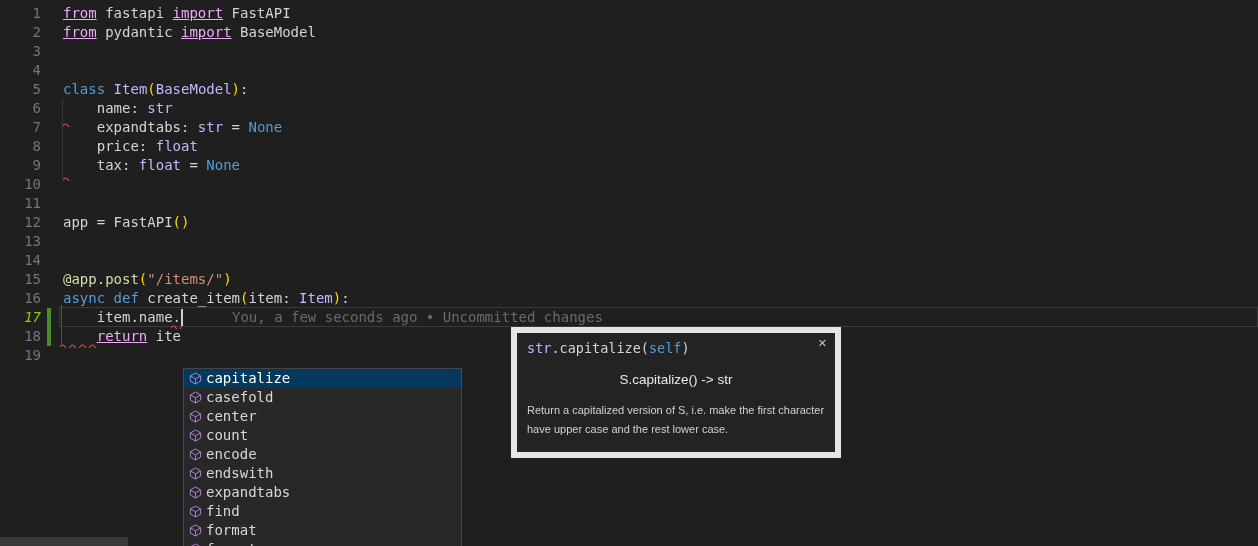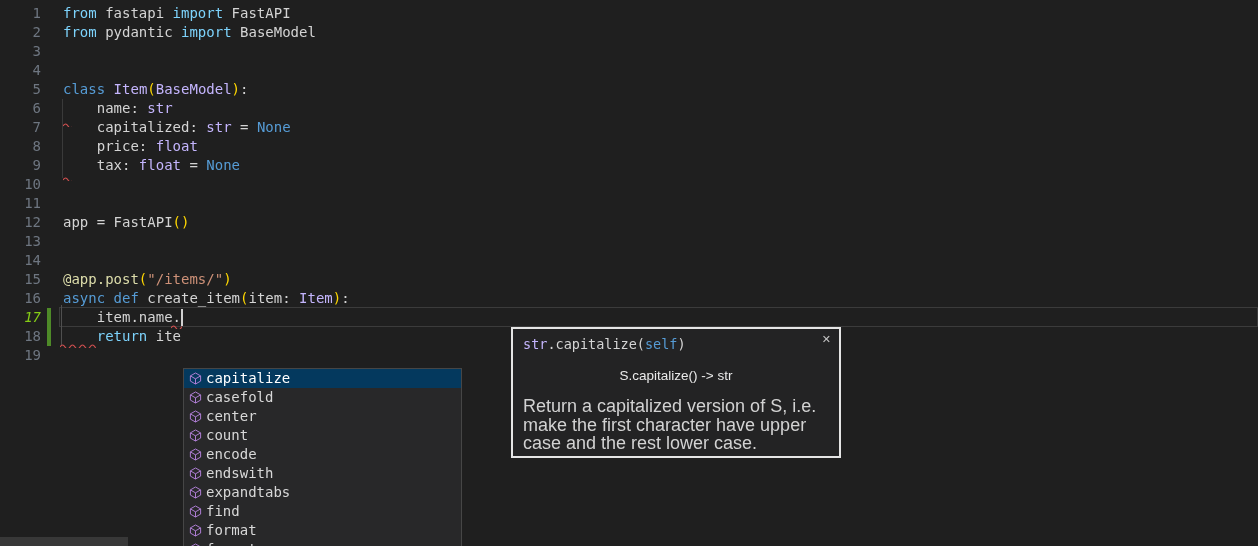--- a/index.html
+++ b/index.html
@@ -5,21 +5,21 @@
   html,body{margin:0;padding:0;background:#111;}
   #screen{position:relative;width:1258px;height:546px;background:#1f1f1f;overflow:hidden;
           font-family:"DejaVu Sans Mono","Liberation Mono",monospace;font-size:14px;}
   
   #code{position:absolute;left:0;top:4px;width:100%;}
   .line{display:flex;height:19px;line-height:19px;white-space:pre;}
   .num{width:41px;text-align:right;color:#6e7681;flex:0 0 41px;user-select:none;}
   .line.active .num{color:#84cc16;font-style:italic;}
   .content{padding-left:22px;color:#d4d4d4;}
   .tk-pl{color:#d4d4d4;}
-  .tk-kw{color:#7dd3fc;}
+  .tk-kw{color:#f0abfc;text-decoration:underline;}
   .tk-blue{color:#569cd6;}
   .tk-type{color:#c4b5fd;}
   .tk-str{color:#ce9178;}
   .tk-deco{color:#dcdcaa;}
   .tk-br{color:#ffd700;}
   
   .abs{position:absolute;}
   #cur-line-border{left:59px;top:307px;width:1199px;height:20px;border:1px solid #3b3b3b;box-sizing:border-box;}
   #gutter-modified{left:47px;top:308px;width:4px;height:38px;background:#4e8a28;}
   #indent-guide-1{left:62px;top:99px;width:1px;height:79px;background:#3a3a3a;}
@@ -31,60 +31,61 @@
   #hscroll-thumb{left:0;top:537px;width:128px;height:9px;background:rgba(130,130,130,.25);}
   
   #suggest{left:183px;top:328px;width:279px;height:219px;background:#282829;
            border:1px solid #464646;box-sizing:border-box;overflow:hidden;margin-top:40px;}
   .sitem{display:flex;align-items:center;height:19px;line-height:19px;padding-left:3px;color:#d8d8d8;cursor:pointer;}
   .sitem.selected{background:#04395e;color:#ffffff;}
   .sitem .micon{width:16px;height:16px;margin-right:3px;flex:0 0 16px;display:flex;align-items:center;justify-content:center;}
   .sitem .slabel{white-space:pre;}
   
   #docpanel{left:511px;top:327px;width:330px;height:131px;background:#232324;
-            border:2px solid #e5e5e5;box-sizing:border-box;padding:6px 10px;}
+            border:6px solid #e5e5e5;box-sizing:border-box;padding:6px 10px;}
   #doc-sig{font-size:13.5px;line-height:18px;white-space:pre;}
   #doc-close{position:absolute;right:8px;top:5px;color:#c5c5c5;font-size:11px;line-height:11px;
              font-family:"Liberation Sans",sans-serif;cursor:pointer;}
   #doc-summary{font-family:"Liberation Sans",sans-serif;font-size:13.5px;color:#eaeaea;margin-top:15px;text-align:center;}
-  #doc-body{font-family:"Liberation Sans",sans-serif;font-size:18px;color:#d2d2d2;
+  #doc-body{font-family:"Liberation Sans",sans-serif;font-size:11px;color:#d2d2d2;
             margin-top:14px;line-height:18.5px;}
 </style>
 </head>
 <body>
 
 <div id="screen">
 
   <div class="abs" id="cur-line-border"></div>
   <div class="abs" id="indent-guide-1"></div>
   <div class="abs" id="indent-guide-2"></div>
   <div class="abs" id="gutter-modified"></div>
 
   <div id="code">
       <div class="line"><div class="num">1</div><div class="content"><span class="tk-kw">from</span><span class="tk-pl"> fastapi </span><span class="tk-kw">import</span><span class="tk-pl"> FastAPI</span></div></div>
       <div class="line"><div class="num">2</div><div class="content"><span class="tk-kw">from</span><span class="tk-pl"> pydantic </span><span class="tk-kw">import</span><span class="tk-pl"> BaseModel</span></div></div>
       <div class="line"><div class="num">3</div><div class="content"></div></div>
       <div class="line"><div class="num">4</div><div class="content"></div></div>
       <div class="line"><div class="num">5</div><div class="content"><span class="tk-blue">class</span><span class="tk-pl"> </span><span class="tk-type">Item</span><span class="tk-br">(</span><span class="tk-type">BaseModel</span><span class="tk-br">)</span><span class="tk-pl">:</span></div></div>
       <div class="line"><div class="num">6</div><div class="content"><span class="tk-pl">    name: </span><span class="tk-type">str</span></div></div>
-      <div class="line"><div class="num">7</div><div class="content"><span class="tk-pl">    capitalized: </span><span class="tk-type">str</span><span class="tk-pl"> = </span><span class="tk-blue">None</span></div></div>
+      <div class="line"><div class="num">7</div><div class="content"><span class="tk-pl">    expandtabs: </span><span class="tk-type">str</span><span class="tk-pl"> = </span><span class="tk-blue">None</span></div></div>
       <div class="line"><div class="num">8</div><div class="content"><span class="tk-pl">    price: </span><span class="tk-type">float</span></div></div>
       <div class="line"><div class="num">9</div><div class="content"><span class="tk-pl">    tax: </span><span class="tk-type">float</span><span class="tk-pl"> = </span><span class="tk-blue">None</span></div></div>
       <div class="line"><div class="num">10</div><div class="content"></div></div>
       <div class="line"><div class="num">11</div><div class="content"></div></div>
       <div class="line"><div class="num">12</div><div class="content"><span class="tk-pl">app = FastAPI</span><span class="tk-br">()</span></div></div>
       <div class="line"><div class="num">13</div><div class="content"></div></div>
       <div class="line"><div class="num">14</div><div class="content"></div></div>
       <div class="line"><div class="num">15</div><div class="content"><span class="tk-deco">@app.post</span><span class="tk-br">(</span><span class="tk-str">"/items/"</span><span class="tk-br">)</span></div></div>
       <div class="line"><div class="num">16</div><div class="content"><span class="tk-blue">async def</span><span class="tk-pl"> create_item</span><span class="tk-br">(</span><span class="tk-pl">item: </span><span class="tk-type">Item</span><span class="tk-br">)</span><span class="tk-pl">:</span></div></div>
       <div class="line active"><div class="num">17</div><div class="content"><span class="tk-pl">    item.name.</span></div></div>
       <div class="line"><div class="num">18</div><div class="content"><span class="tk-pl">    </span><span class="tk-kw">return</span><span class="tk-pl"> ite</span></div></div>
       <div class="line"><div class="num">19</div><div class="content"></div></div>
     </div>
 
+  <div class="abs" id="blame">You, a few seconds ago • Uncommitted changes</div>
 
   <div class="abs" id="cursor"></div>
 
   <div class="abs squig" style="left:63px;top:122px;width:9px">
       <svg width="60" height="5">
         <path d="M0 4 q2.5 -4 5 0 t5 0 t5 0 t5 0 t5 0 t5 0 t5 0 t5 0 t5 0 t5 0 t5 0" fill="none" stroke="#d05050" stroke-width="1.2"></path>
       </svg>
     </div>
   <div class="abs squig" style="left:63px;top:176px;width:9px">
       <svg width="60" height="5">

